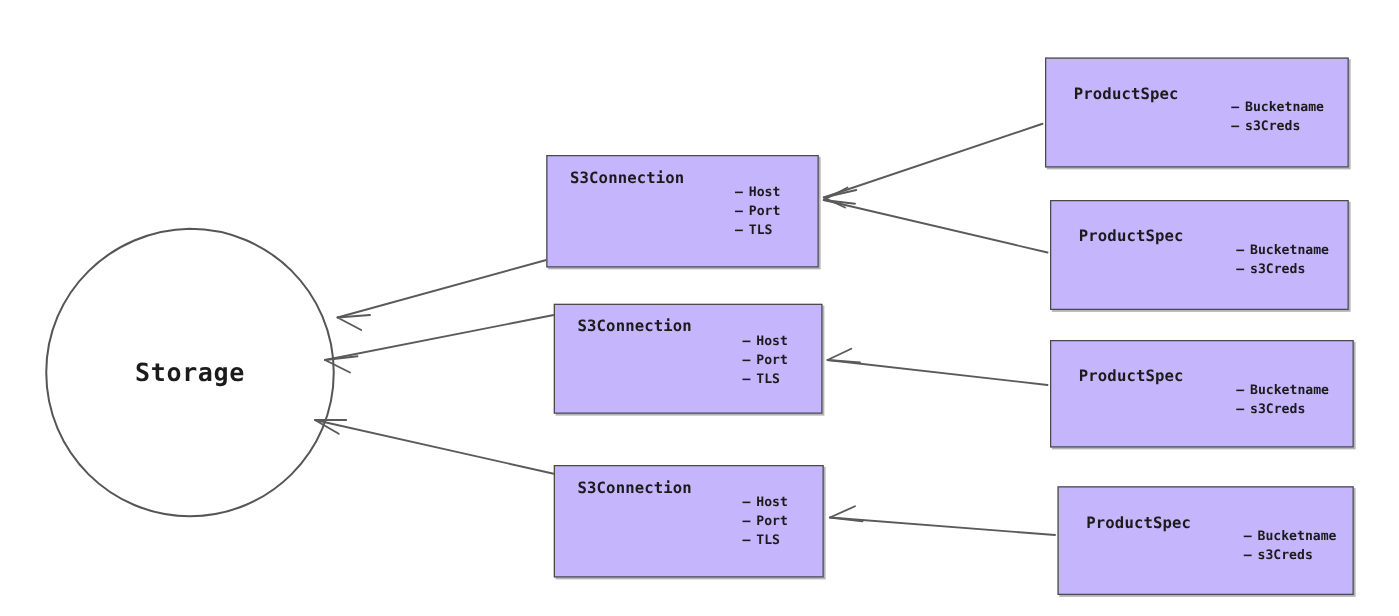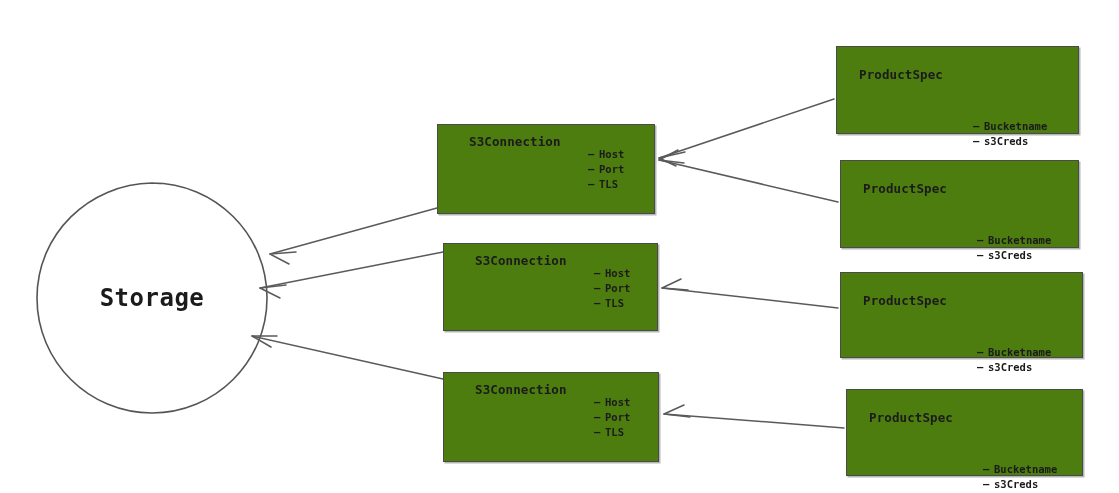--- a/index.html
+++ b/index.html
@@ -21,62 +21,62 @@
     position: absolute;
     left: 0;
     top: 0;
     width: 1119px;
     height: 493px;
     pointer-events: none;
   }
   .node-box {
     position: absolute;
     box-sizing: border-box;
-    background: #4d7c0f;
+    background: #c4b5fd;
     border: 1.6px solid #4a4a4a;
     box-shadow: 1.5px 1.5px 0 0 rgba(120,120,120,0.55);
   }
   .node-title {
     position: absolute;
-    left: 31px;
+    left: 18px;
     top: 9px;
     font-size: 12.5px;
     font-weight: 700;
     color: #1b1b1b;
     letter-spacing: 0.1px;
     white-space: nowrap;
   }
   .node-fields {
     position: absolute;
     top: 22px;
     font-size: 10.5px;
     font-weight: 700;
     color: #1b1b1b;
     line-height: 1.42;
     white-space: nowrap;
   }
   .fields-s3 { left: 150px; }
-  .fields-ps { left: 136px; margin-top: 40px; }
+  .fields-ps { left: 148px; }
   .field-row { display: block; }
   .field-dash {
     display: inline-block;
     width: 11px;
   }
   .circle-node {
     position: absolute;
     box-sizing: border-box;
   }
   .circle-label {
     position: absolute;
     left: 0;
     right: 0;
     top: 50%;
     transform: translateY(-50%);
     text-align: center;
-    font-size: 24px;
+    font-size: 20px;
     font-weight: 700;
     color: #1b1b1b;
     letter-spacing: 0.5px;
   }
 </style>
 </head>
 <body>
 
 <div id="canvas">
 

